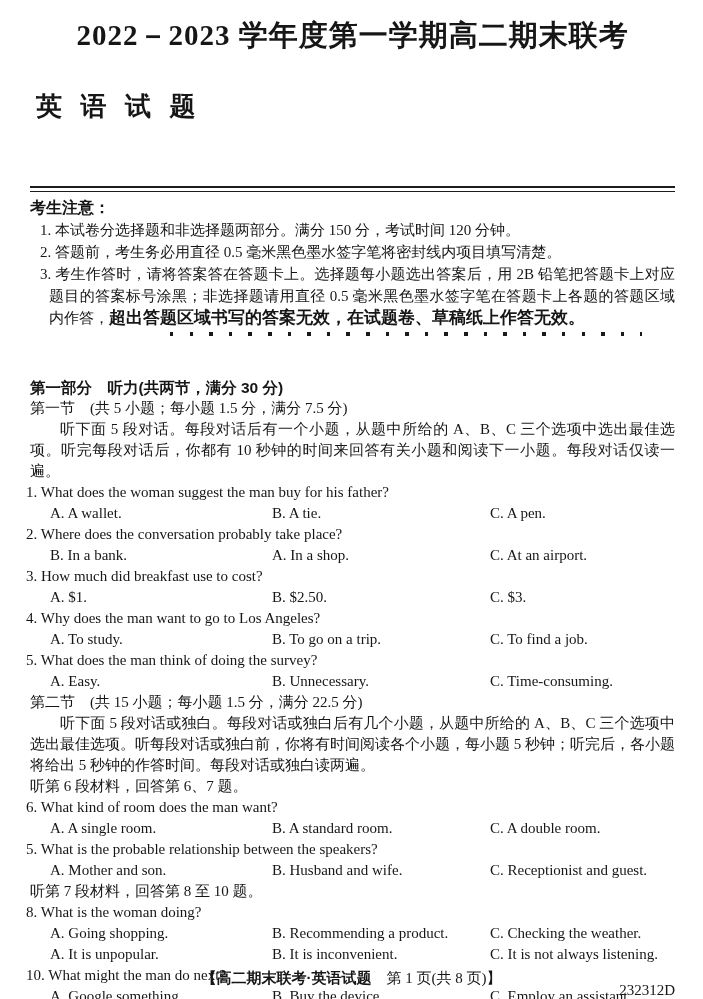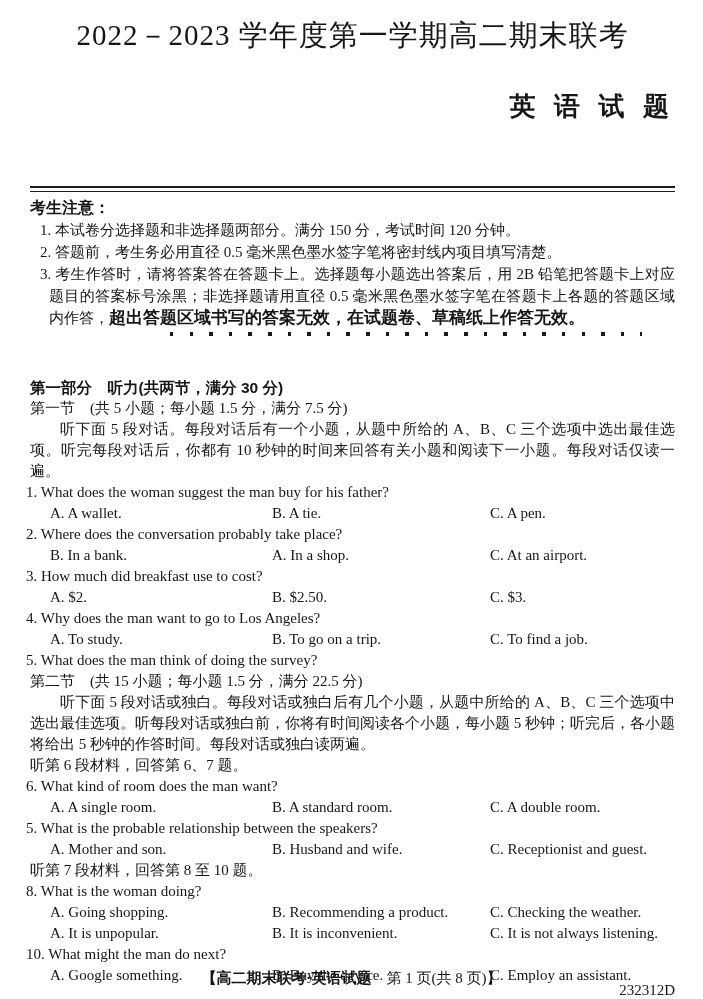--- a/index.html
+++ b/index.html
@@ -14,24 +14,24 @@
   }
   .page { padding: 0 28px 0 30px; position: relative; }
 
   
   .exam-title {
     text-align: center;
     font-size: 29px;
     line-height: 38px;
     margin-top: 16px;
     letter-spacing: 1px;
-    font-weight: 400;
+    font-weight: 700;
   }
   .subject-title {
-    text-align: right;
+    text-align: left;
     font-size: 26px;
     line-height: 34px;
     margin-top: 36px;
     font-weight: 700;
     letter-spacing: 6px;
     text-indent: 6px;
   }
 
   
   .rule-double {
@@ -152,37 +152,42 @@
       <div class="q-options">
         <span>B. In a bank.</span>
         <span>A. In a shop.</span>
         <span>C. At an airport.</span>
       </div>
     </div>
 
     <div class="question">
       <div class="q-stem">3. How much did breakfast use to cost?</div>
       <div class="q-options">
-        <span>A. $2.</span>
+        <span>A. $1.</span>
         <span>B. $2.50.</span>
         <span>C. $3.</span>
       </div>
     </div>
 
     <div class="question">
       <div class="q-stem">4. Why does the man want to go to Los Angeles?</div>
       <div class="q-options">
         <span>A. To study.</span>
         <span>B. To go on a trip.</span>
         <span>C. To find a job.</span>
       </div>
     </div>
 
     <div class="question">
       <div class="q-stem">5. What does the man think of doing the survey?</div>
+      <div class="q-options">
+        <span>A. Easy.</span>
+        <span>B. Unnecessary.</span>
+        <span>C. Time-consuming.</span>
+      </div>
     </div>
 
     <div class="section-heading">第二节　(共 15 小题；每小题 1.5 分，满分 22.5 分)</div>
     <div class="instr">听下面 5 段对话或独白。每段对话或独白后有几个小题，从题中所给的 A、B、C 三个选项中选出最佳选项。听每段对话或独白前，你将有时间阅读各个小题，每小题 5 秒钟；听完后，各小题将给出 5 秒钟的作答时间。每段对话或独白读两遍。</div>
 
     <div class="material-note">听第 6 段材料，回答第 6、7 题。</div>
 
     <div class="question">
       <div class="q-stem">6. What kind of room does the man want?</div>
       <div class="q-options">

